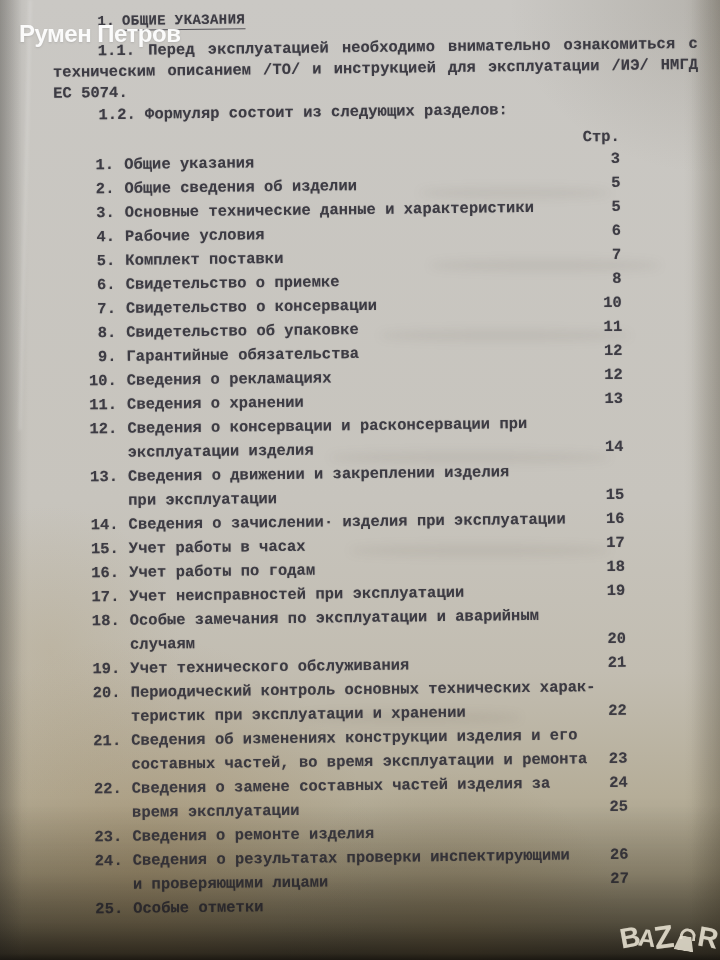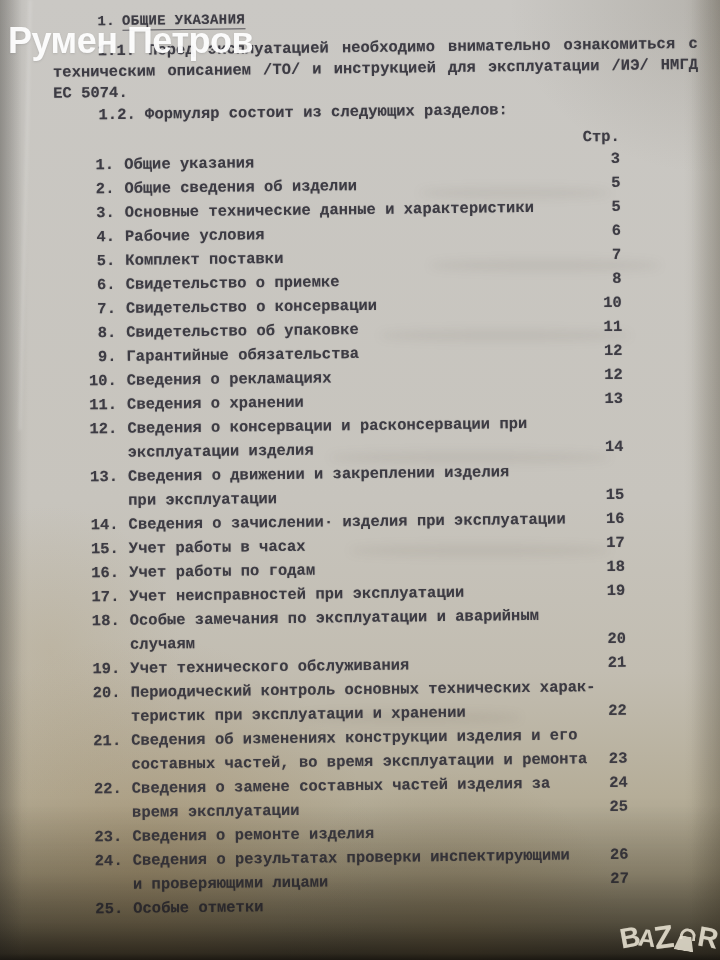--- a/index.html
+++ b/index.html
@@ -39,22 +39,22 @@
   .txt{margin-left:10px;}
   .page{position:absolute;left:516px;top:0;width:50px;text-align:right;}
 
   
   .shade{position:absolute;inset:0;pointer-events:none;mix-blend-mode:multiply;
     background:
       linear-gradient(90deg, rgba(74,72,68,0.25) 0%, rgba(74,72,68,0) 3%),
       linear-gradient(270deg, rgba(88,80,64,0.22) 0%, rgba(88,80,64,0) 4%),
       linear-gradient(180deg, rgba(0,0,0,0) 84%, rgba(96,86,62,0.22) 91%, rgba(72,64,46,0.42) 96%, rgba(46,42,31,0.62) 99.3%, rgba(30,28,22,0.78) 100%);}
 
-  .watermark{position:absolute;left:8px;top:20px;
-    font-family:"Liberation Sans","DejaVu Sans",sans-serif;font-weight:700;font-size:36px;
+  .watermark{position:absolute;left:19px;top:20px;
+    font-family:"Liberation Sans","DejaVu Sans",sans-serif;font-weight:700;font-size:24px;
     color:rgba(255,255,255,0.94);letter-spacing:-0.5px;text-shadow:0 1px 2px rgba(130,130,128,0.30);}
 
   .bazar{position:absolute;right:3px;bottom:8px;display:flex;align-items:flex-end;
     font-family:"Liberation Sans","DejaVu Sans",sans-serif;font-weight:700;letter-spacing:-1.5px;
     color:rgba(230,224,208,0.85);text-shadow:0 0 1px rgba(230,224,208,0.35);}
   .bz{display:inline-block;line-height:1;}
   .bz.b{font-size:28px;transform:rotate(-10deg);}
   .bz.a1{font-size:24px;transform:rotate(6deg) translateY(-2px);}
   .bz.z{font-size:32px;transform:rotate(-8deg) translateY(1px);}
   .bz.r{font-size:28px;transform:rotate(10deg);margin-left:3px;}

